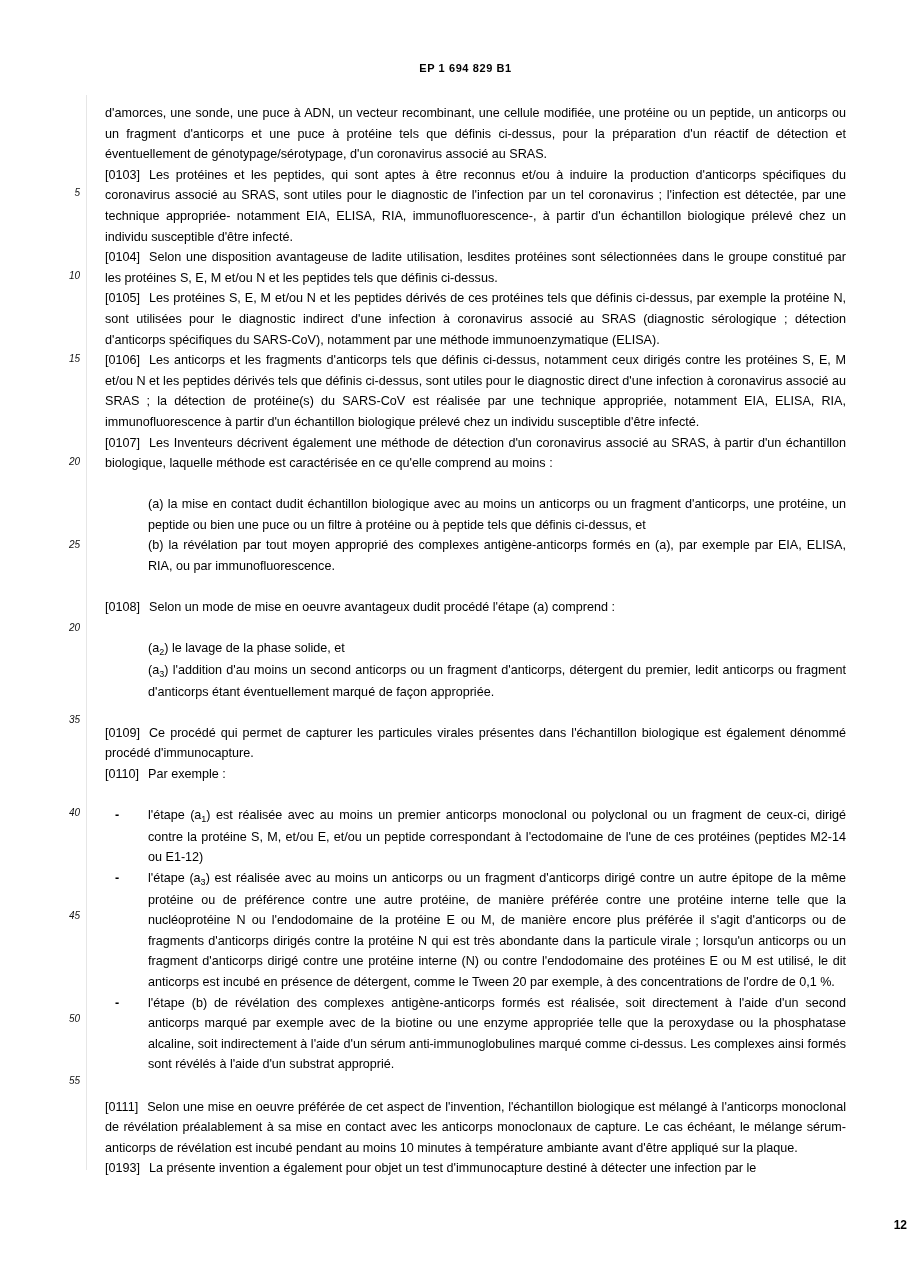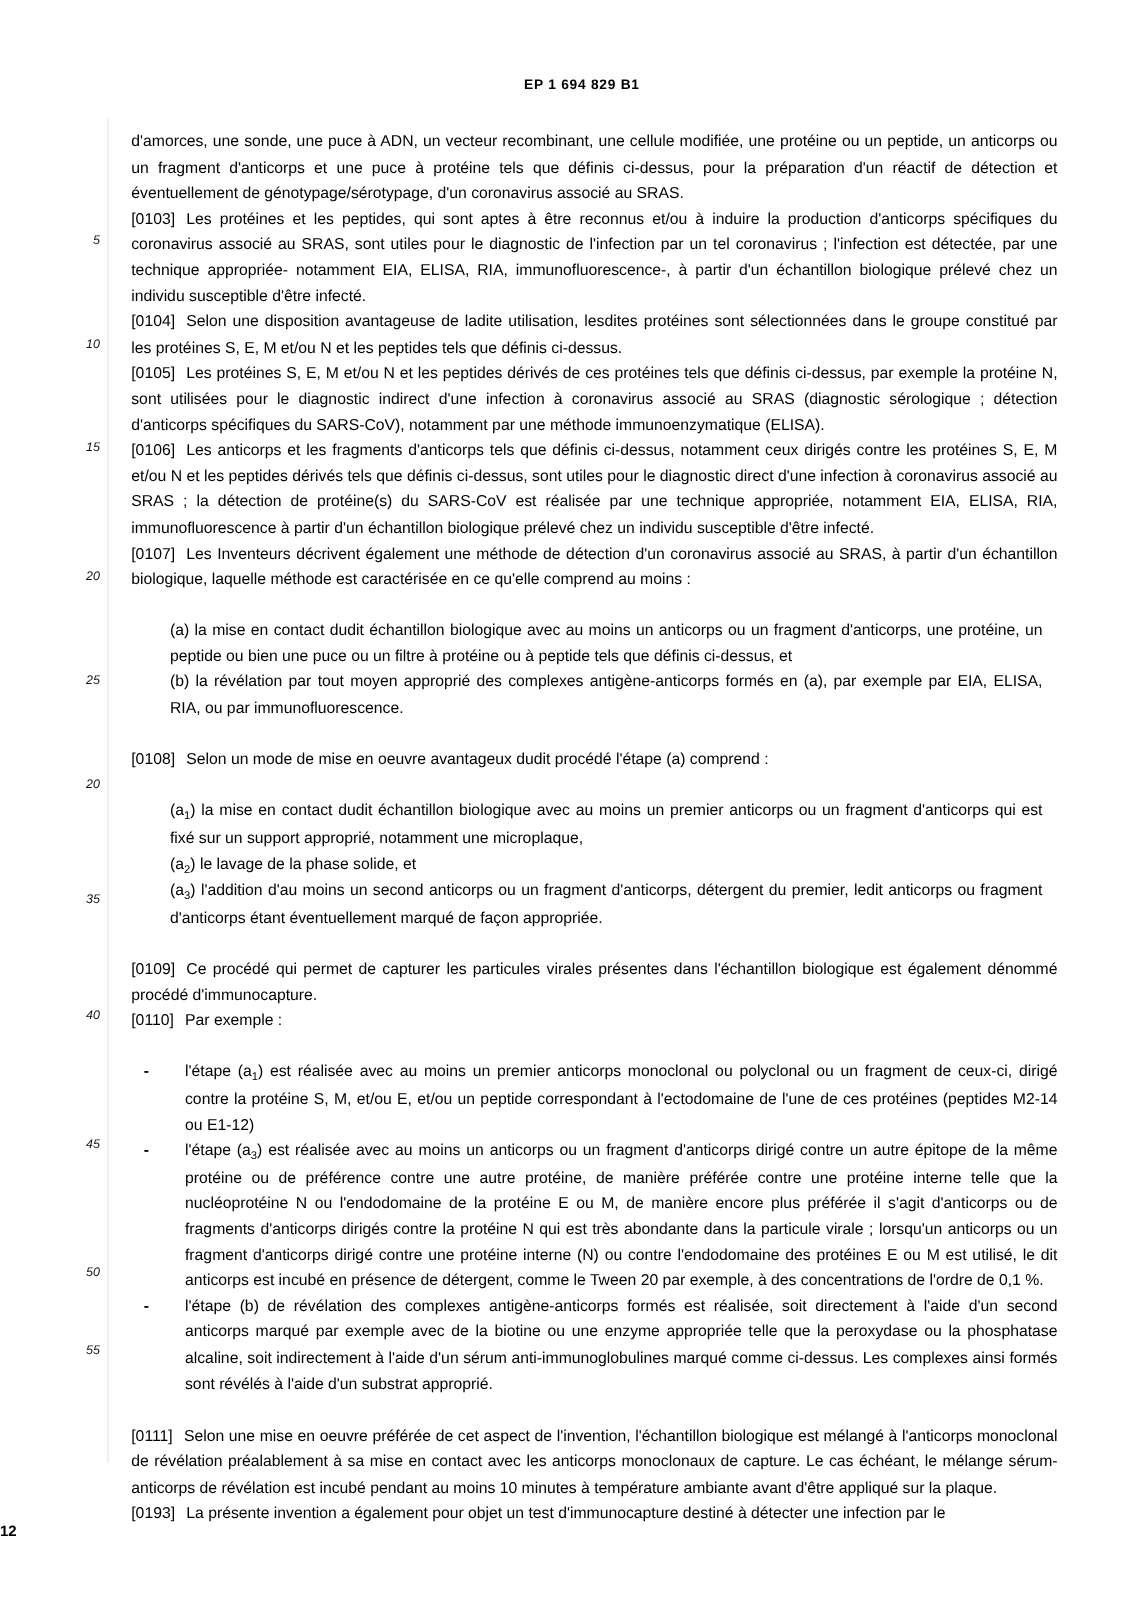--- a/index.html
+++ b/index.html
@@ -76,21 +76,21 @@
   }
   p.para { margin: 0 0 0 0; }
   .pnum {
     font-weight: normal;
     margin-right: 9px;
   }
   .gap-sm { height: 20.6px; }
 
   
   .indent {
-    margin-left: 31px;
+    margin-left: 43px;
     width: 698px;
   }
   
   .bullets {
     margin: 0;
     padding: 0;
     list-style: none;
   }
   .bullets li {
     position: relative;
@@ -112,21 +112,21 @@
     vertical-align: baseline;
     position: relative;
     top: 3px;
   }
   
   .page-number {
     position: absolute;
     bottom: 48px;
     left: 0;
     width: 907px;
-    text-align: left;
+    text-align: right;
     font-size: 12px;
     font-weight: bold;
   }
 </style>
 </head>
 <body>
 
 <div class="page">
 
   <div class="margin-rule"></div>
@@ -180,24 +180,20 @@
 
     <div class="gap-sm"></div>
 
     <p class="para">
       <span class="pnum">[0108]</span><span>Selon un mode de mise en oeuvre avantageux dudit procédé l'étape (a) comprend :</span>
     </p>
 
     <div class="gap-sm"></div>
 
     <p class="indent">
-      <span>(a</span><sub>1</sub><span>)</span>
-      <span>la mise en contact dudit échantillon biologique avec au moins un premier anticorps ou un fragment d'anticorps qui est fixé sur un support approprié, notamment une microplaque,</span>
-    </p>
-    <p class="indent">
       <span>(a</span><sub>2</sub><span>)</span>
       <span>le lavage de la phase solide, et</span>
     </p>
     <p class="indent">
       <span>(a</span><sub>3</sub><span>)</span>
       <span>l'addition d'au moins un second anticorps ou un fragment d'anticorps, détergent du premier, ledit anticorps ou fragment d'anticorps étant éventuellement marqué de façon appropriée.</span>
     </p>
 
     <div class="gap-sm"></div>
 

